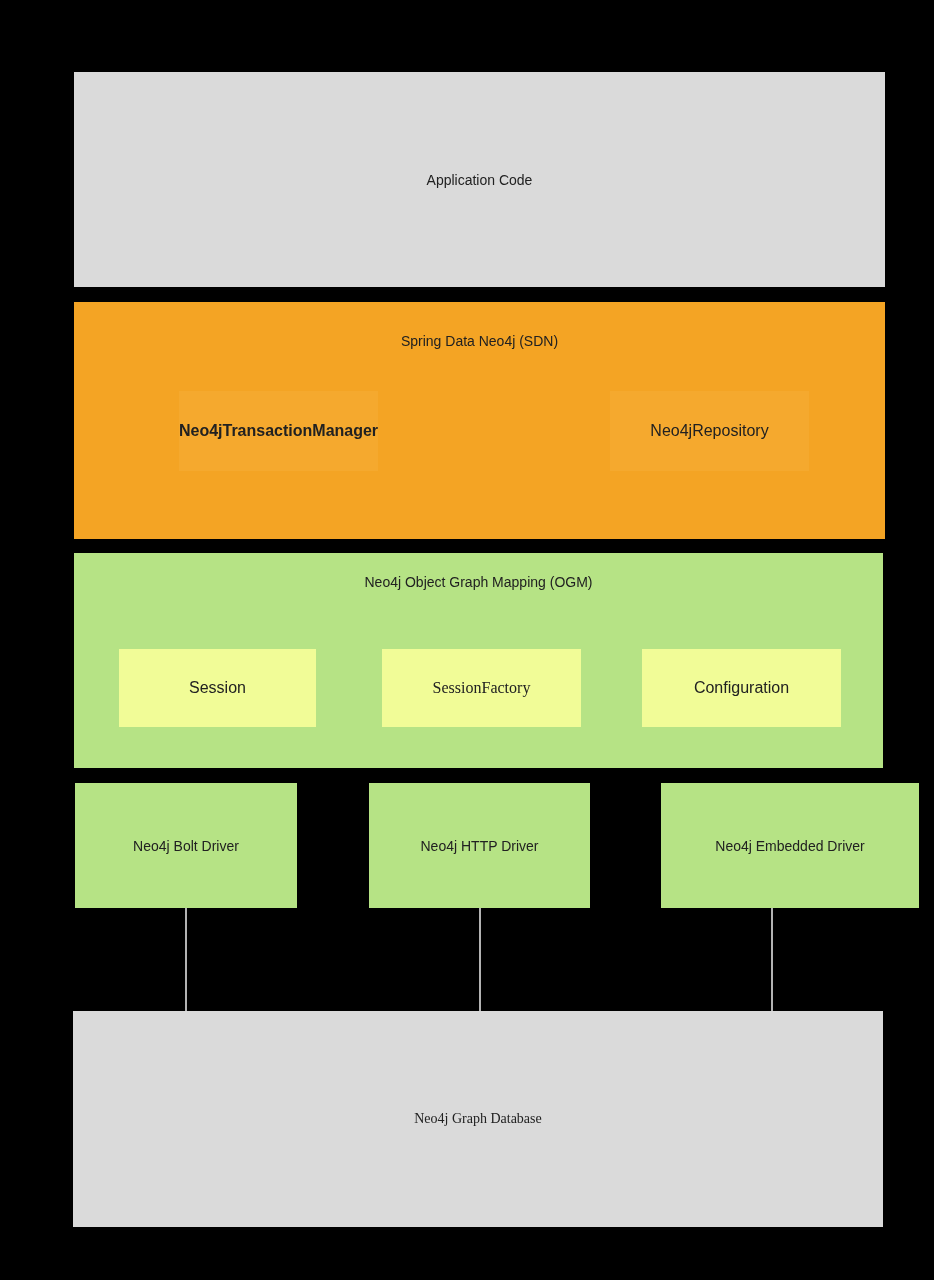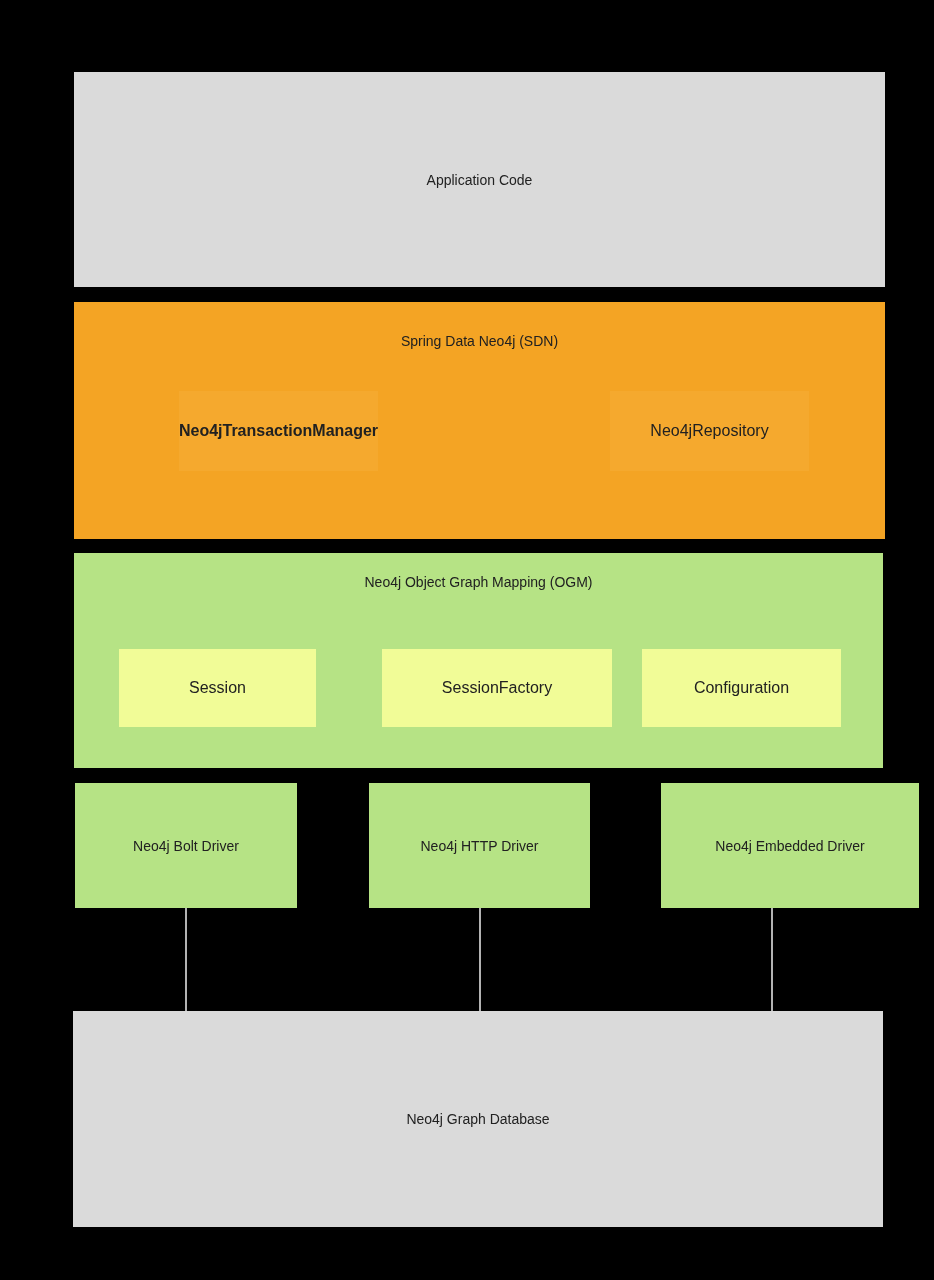--- a/index.html
+++ b/index.html
@@ -54,21 +54,21 @@
   .sdn-title { top: 28px; }
   .sdn-chip  { position: absolute; top: 89px; height: 80px; background: #f5a92e; }
   .sdn-chip-txmanager  { left: 105px; width: 199px; font-weight: bold; }
   .sdn-chip-repository { left: 536px; width: 199px; }
 
   
   .ogm-box   { left: 74px;  top: 553px;  width: 809px; height: 215px; background: #b6e385; }
   .ogm-title { top: 18px; }
   .ogm-chip  { position: absolute; top: 96px; height: 78px; background: #f1fc97; }
   .ogm-chip-session        { left: 45px;  width: 197px; }
-  .ogm-chip-sessionfactory { left: 308px; width: 230px; }
+  .ogm-chip-sessionfactory { left: 308px; width: 199px; font-family: Liberation Serif, serif; }
   .ogm-chip-configuration  { left: 568px; width: 199px; }
 
   
   .driver-box { top: 783px; height: 125px; background: #b6e385; }
   .driver-bolt     { left: 75px;  width: 222px; }
   .driver-http     { left: 369px; width: 221px; }
   .driver-embedded { left: 661px; width: 258px; }
 
   
   .connector {
@@ -76,21 +76,21 @@
     top: 908px;
     height: 103px;
     width: 2px;
     background: #b3b3b3;
   }
   .connector-bolt     { left: 185px; }
   .connector-http     { left: 479px; }
   .connector-embedded { left: 771px; }
 
   
-  .db-box    { left: 73px;  top: 1011px; width: 810px; height: 216px; background: #dadada; }
+  .db-box    { left: 73px;  top: 1011px; width: 810px; height: 216px; background: #dadada; font-family: Liberation Serif, serif; }
 </style>
 </head>
 <body>
 
 <div class="canvas">
 
   <div class="box app-box center-content">
     <div class="label-lg">Application Code</div>
   </div>
 

